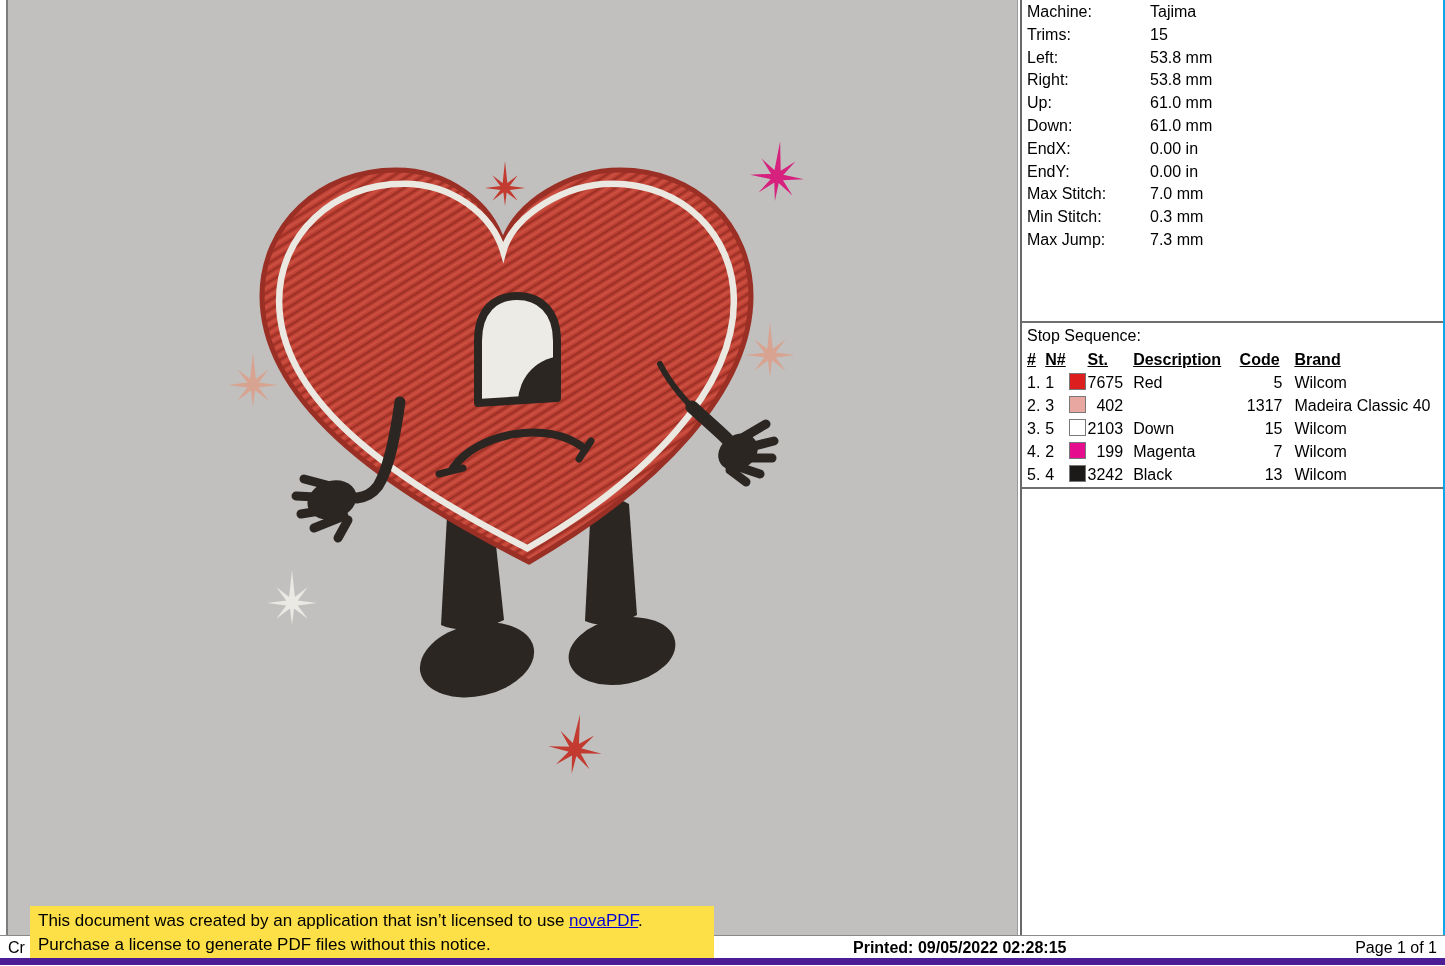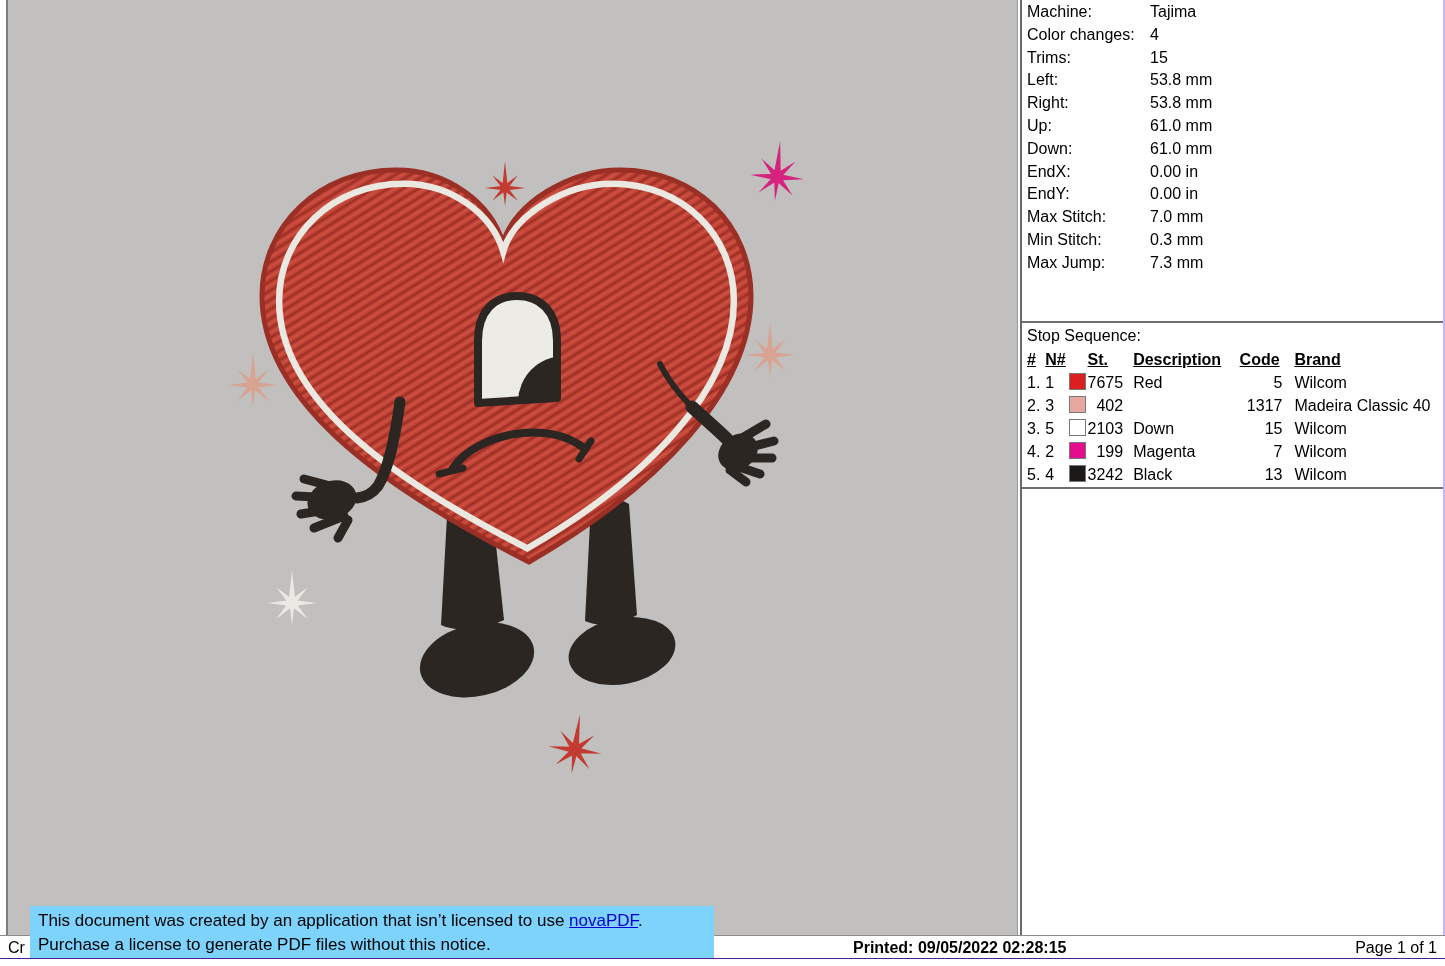--- a/index.html
+++ b/index.html
@@ -10,45 +10,45 @@
     color:#000;
   }
   .abs{position:absolute;}
   
   .left-edge{left:6px;top:0;width:2px;height:936px;background:#7d7d7d;}
   
   .canvas{left:8px;top:0;width:1009px;height:935px;background:#c1c0be;border-right:1px solid #9a9a9a;}
   .canvas svg{display:block;}
   
   .panel{left:1020px;top:0;width:425px;height:935px;background:#fff;
-         border-left:2px solid #686868;border-right:2px solid #c4b5fd;box-sizing:border-box;}
+         border-left:2px solid #686868;border-right:2px solid #0ea5e9;box-sizing:border-box;}
   .info{position:absolute;left:5px;top:3px;right:2px;}
   .irow{height:22.8px;font-size:16px;position:relative;white-space:nowrap;}
   .ilabel{position:absolute;left:0;top:0;}
   .ival{position:absolute;left:123px;top:0;}
   .hr1{position:absolute;left:0;top:321px;width:100%;height:2px;background:#6f6f6f;}
   .hr2{position:absolute;left:0;top:487px;width:100%;height:2px;background:#6f6f6f;}
   .stoptitle{position:absolute;left:5px;top:327px;font-size:16px;}
   table.stops{position:absolute;left:5px;top:348px;border-collapse:collapse;table-layout:fixed;font-size:16px;}
   table.stops th,table.stops td{padding:0;height:23px;white-space:nowrap;overflow:visible;font-weight:normal;}
   table.stops th{font-weight:bold;text-decoration:underline;text-align:left;}
   .c-num{width:22px;} .c-n{width:26px;} .c-sw{width:20px;}
   .c-st{width:35px;text-align:right;} th.c-st{text-align:right;}
   .c-desc{width:110px;padding-left:10px !important;margin-top:24px;}
   .c-code{width:45px;text-align:right;} th.c-code{text-align:left;padding-left:6px !important;}
   .c-brand{width:158px;padding-left:12px !important;}
   .swatch{display:inline-block;width:15px;height:15px;border:1px solid #787878;vertical-align:-2px;}
   
   .footer{left:0;top:935px;width:1445px;height:22px;background:#fff;
-          border-top:1px solid #8a8a8a;border-bottom:1px solid #4c1d95;font-size:16px;}
+          border-top:1px solid #8a8a8a;border-bottom:7px solid #4c1d95;font-size:16px;}
   .cr{position:absolute;left:8px;top:3px;}
   .printed{position:absolute;left:853px;top:3px;font-weight:bold;}
   .pagenum{position:absolute;right:8px;top:3px;}
   
-  .notice{left:30px;top:906px;width:684px;height:52px;background:#7dd3fc;z-index:6;
+  .notice{left:30px;top:906px;width:684px;height:52px;background:#fde047;z-index:6;
           font-size:17px;line-height:24px;padding:3px 0 0 8px;box-sizing:border-box;white-space:nowrap;}
   .notice a{color:#0000d4;text-decoration:underline;cursor:pointer;}
 </style>
 </head>
 <body>
 
 <div class="abs left-edge"></div>
 
 <div class="abs canvas">
   <svg width="1009" height="935" viewBox="0 0 1009 935">
@@ -123,24 +123,20 @@
       <use href="#sparkle" transform="translate(567,750) scale(1) rotate(8)" fill="#c23a30"></use>
     </g>
   </svg>
 </div>
 
 <div class="abs panel">
   <div class="info">
     <div class="irow">
         <span class="ilabel">Machine:</span>
         <span class="ival">Tajima</span>
-      </div>
-    <div class="irow">
-        <span class="ilabel">Color changes:</span>
-        <span class="ival">4</span>
       </div>
     <div class="irow">
         <span class="ilabel">Trims:</span>
         <span class="ival">15</span>
       </div>
     <div class="irow">
         <span class="ilabel">Left:</span>
         <span class="ival">53.8 mm</span>
       </div>
     <div class="irow">

